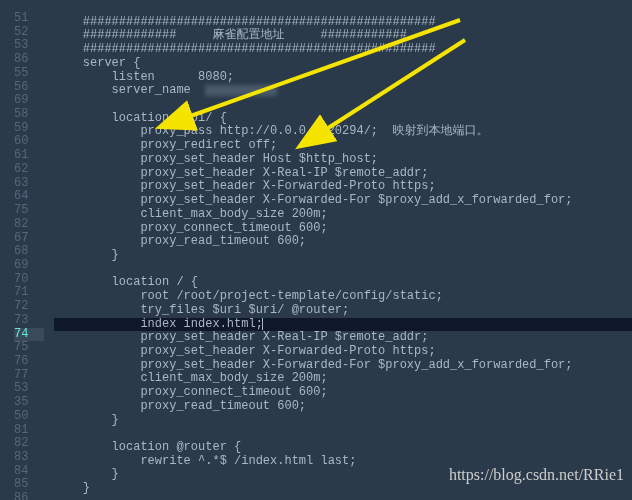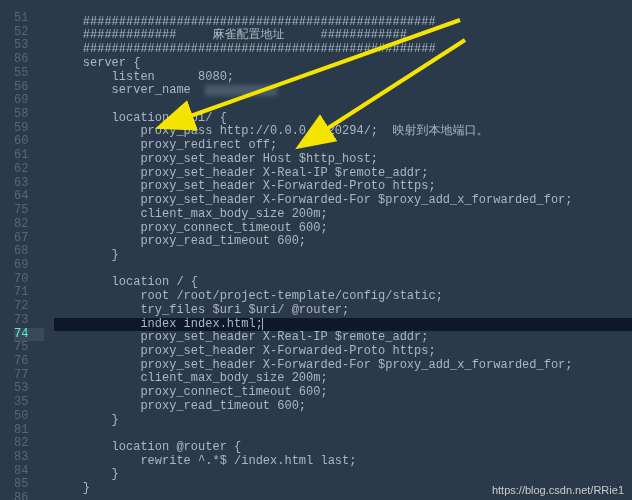--- a/index.html
+++ b/index.html
@@ -58,25 +58,25 @@
   .cursor {
     display: inline-block;
     width: 1px;
     height: 12px;
     background: #aab7c4;
     vertical-align: middle;
     margin-left: -1px;
   }
   .watermark {
     position: absolute;
-    bottom: 4px;
+    bottom: 16px;
     right: 8px;
     color: #ccc;
-    font-size: 11px;
-    font-family: Liberation Sans, sans-serif;
+    font-size: 16px;
+    font-family: Liberation Serif, serif;
   }
   .arrows {
     position: absolute;
     top: 0;
     left: 0;
     pointer-events: none;
   }
 </style>
 </head>
 <body>

